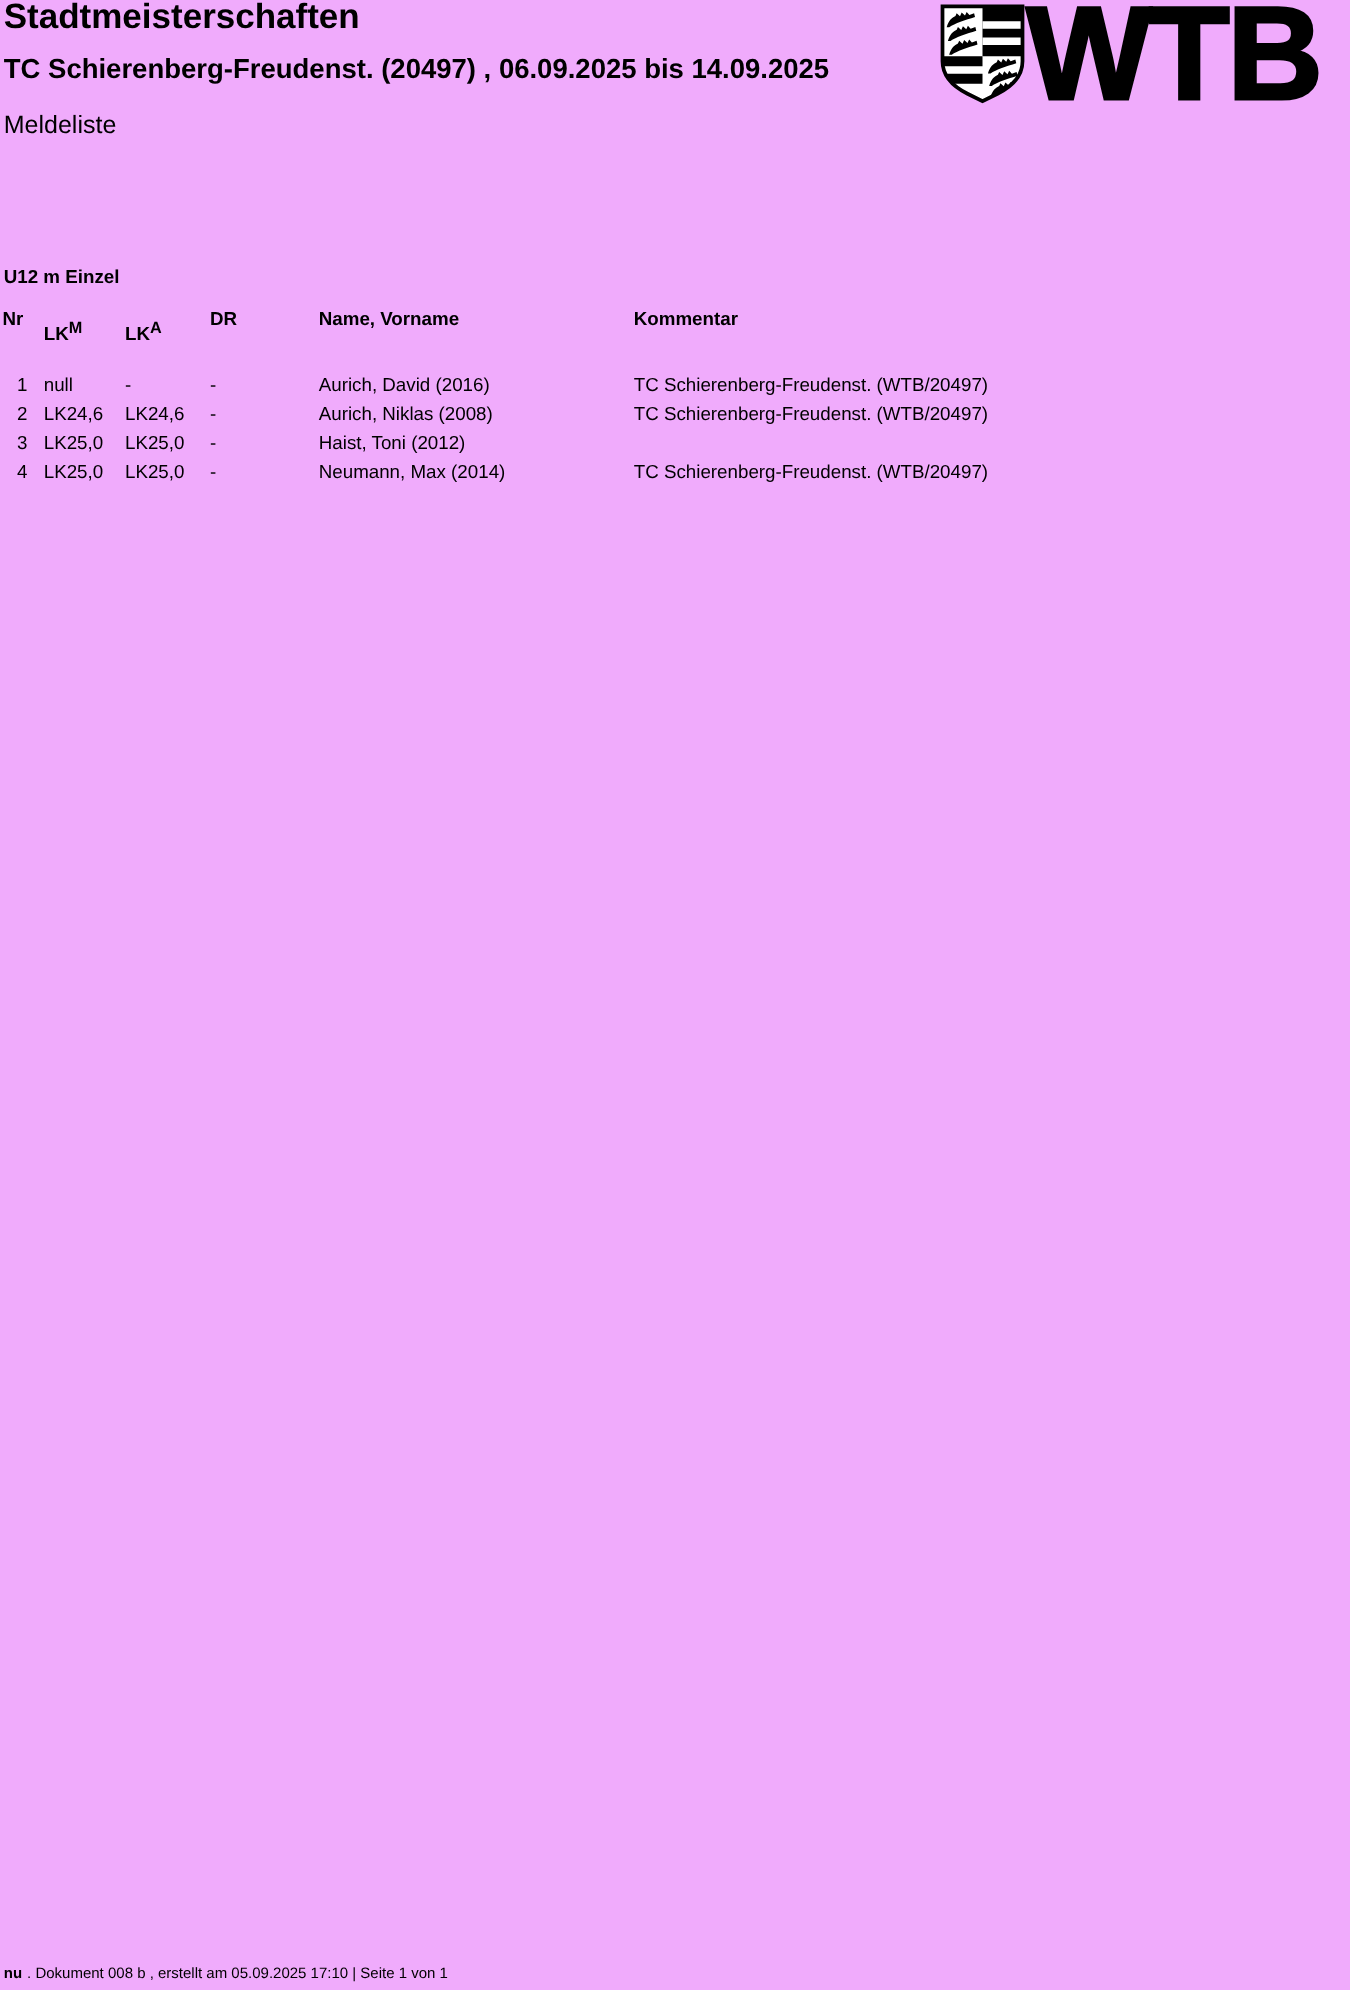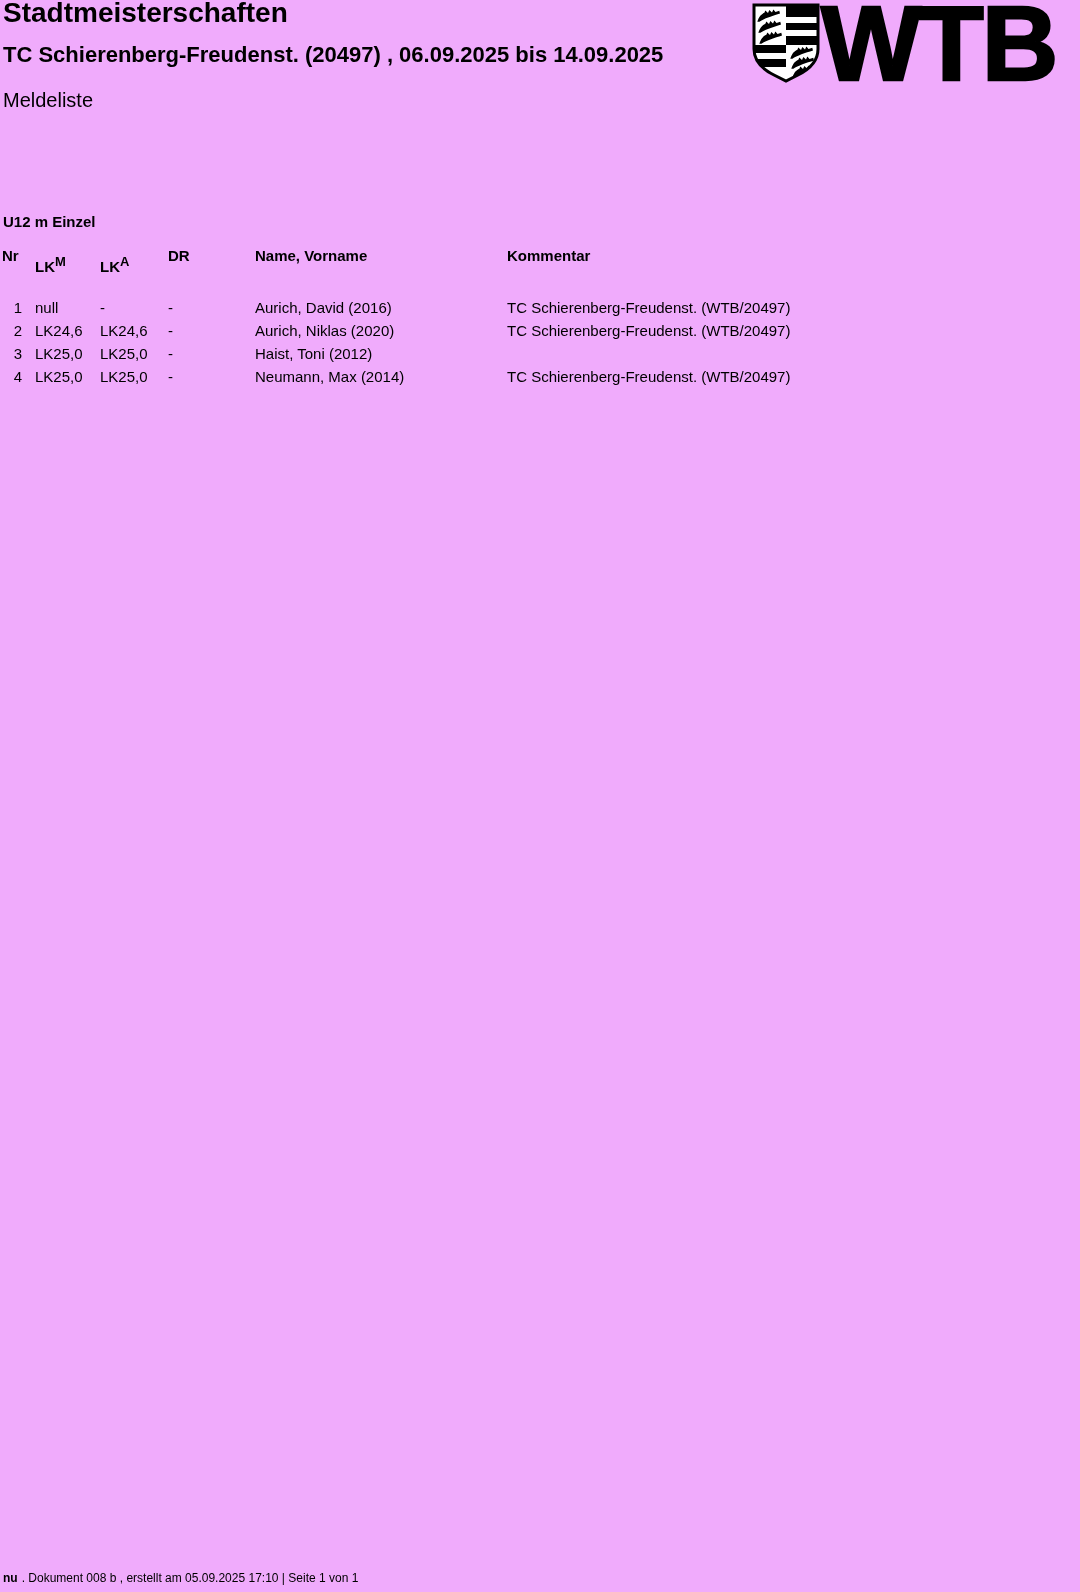--- a/index.html
+++ b/index.html
@@ -152,21 +152,21 @@
       <div class="cell">Aurich, David (2016)</div>
       <div class="cell">TC Schierenberg-Freudenst. (WTB/20497)</div>
       <div class="cell"></div>
     </div>
 
     <div class="trow">
       <div class="cell num">2</div>
       <div class="cell">LK24,6</div>
       <div class="cell">LK24,6</div>
       <div class="cell">-</div>
-      <div class="cell">Aurich, Niklas (2020)</div>
+      <div class="cell">Aurich, Niklas (2008)</div>
       <div class="cell">TC Schierenberg-Freudenst. (WTB/20497)</div>
       <div class="cell"></div>
     </div>
 
     <div class="trow">
       <div class="cell num">3</div>
       <div class="cell">LK25,0</div>
       <div class="cell">LK25,0</div>
       <div class="cell">-</div>
       <div class="cell">Haist, Toni (2012)</div>

